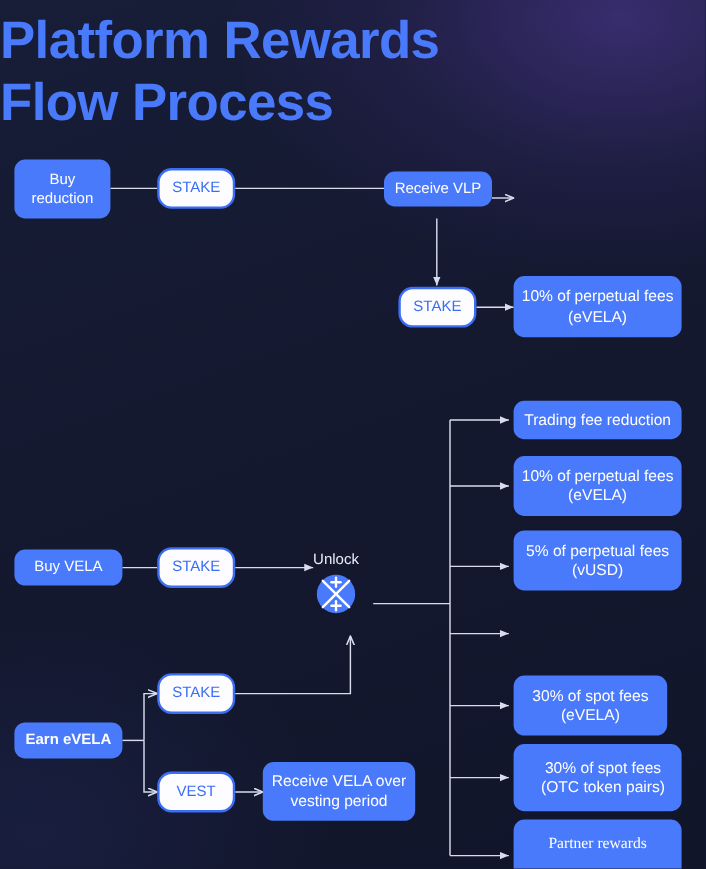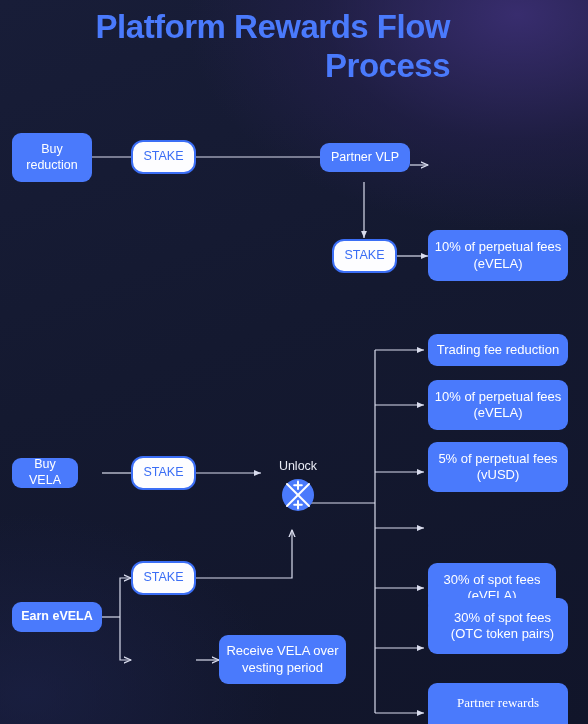--- a/index.html
+++ b/index.html
@@ -21,29 +21,28 @@
     background:
       radial-gradient(ellipse 460px 300px at 88% 2%, rgba(62,48,120,0.85) 0%, rgba(42,34,86,0.45) 42%, rgba(21,26,50,0) 72%),
       radial-gradient(ellipse 360px 260px at 5% 96%, rgba(30,36,78,0.55) 0%, rgba(21,26,50,0) 70%),
       linear-gradient(160deg, #181d38 0%, #141930 45%, #11152a 100%);
     overflow: hidden;
   }
 
   
   #title {
     position: absolute;
-    left: 20px;
+    left: 0;
     top: 8px;
     width: 430px;
     color: #4a7afc;
-    font-size: 33px;
+    font-size: 44px;
     font-weight: bold;
     line-height: 1.18;
     letter-spacing: -0.5px;
-    text-align: right;
   }
 
   
   #wires {
     position: absolute;
     left: 0;
     top: 0;
     width: 588px;
     height: 724px;
     pointer-events: none;
@@ -74,21 +73,21 @@
     border-radius: 12px;
     padding: 2px 4px;
   }
   .node.filled.big {
     font-size: 13px;
   }
 
   
   #unlock-wrap {
     position: absolute;
-    left: 262px;
+    left: 244px;
     top: 459px;
     width: 72px;
     height: 68px;
   }
   #unlock-label {
     position: absolute;
     left: 0;
     top: 0;
     width: 72px;
     text-align: center;
@@ -154,28 +153,28 @@
       <path d="M375,588 L424,588" marker-end="url(#arwf)"></path>
       <path d="M375,648 L424,648" marker-end="url(#arwf)"></path>
       <path d="M375,713 L424,713" marker-end="url(#arwf)"></path>
     </g>
   </svg>
 
   <div class="node filled" style="left:12px; top:133px; width:80px; height:49px;">Buy reduction</div>
 
   <div class="node outline" style="left:131px; top:140px; width:65px; height:34px;">STAKE</div>
 
-  <div class="node filled" style="left:320px; top:143px; width:90px; height:29px;">Partner VLP</div>
+  <div class="node filled" style="left:320px; top:143px; width:90px; height:29px;">Receive VLP</div>
 
 
   <div class="node outline" style="left:332px; top:239px; width:65px; height:34px;">STAKE</div>
 
   <div class="node filled big" style="left:428px; top:230px; width:140px; height:51px;">10% of perpetual fees (eVELA)</div>
 
-  <div class="node filled" style="left:12px; top:458px; width:66px; height:30px;">Buy VELA</div>
+  <div class="node filled" style="left:12px; top:458px; width:90px; height:30px;">Buy VELA</div>
 
   <div class="node outline" style="left:131px; top:456px; width:65px; height:34px;">STAKE</div>
 
   <div id="unlock-wrap">
     <div id="unlock-label">Unlock</div>
     <svg id="unlock-circle" viewBox="0 0 34 34">
       <circle cx="17" cy="17" r="16" fill="#4a7afc"></circle>
       <g stroke="#ffffff" stroke-width="2" stroke-linecap="round">
         <line x1="6" y1="6" x2="28" y2="28"></line>
         <line x1="28" y1="6" x2="6" y2="28"></line>
@@ -184,29 +183,30 @@
         <line x1="17" y1="23" x2="17" y2="30.5"></line>
         <line x1="13.2" y1="26.8" x2="20.8" y2="26.8"></line>
       </g>
     </svg>
   </div>
 
   <div class="node filled" style="left:12px; top:602px; width:90px; height:30px;font-weight:bold;">Earn eVELA</div>
 
   <div class="node outline" style="left:131px; top:561px; width:65px; height:34px;">STAKE</div>
 
+  <div class="node outline" style="left:131px; top:643px; width:65px; height:34px;">VEST</div>
 
   <div class="node filled big" style="left:219px; top:635px; width:127px; height:49px;">Receive VELA over vesting period</div>
 
   <div class="node filled big" style="left:428px; top:334px; width:140px; height:32px;">Trading fee reduction</div>
 
   <div class="node filled big" style="left:428px; top:380px; width:140px; height:50px;">10% of perpetual fees (eVELA)</div>
 
   <div class="node filled big" style="left:428px; top:442px; width:140px; height:50px;">5% of perpetual fees (vUSD)</div>
 
 
   <div class="node filled big" style="left:428px; top:563px; width:128px; height:50px;">30% of spot fees (eVELA)</div>
 
-  <div class="node filled big" style="left:428px; top:598px; width:140px; height:56px;padding-left:15px;">30% of spot fees (OTC token pairs)</div>
+  <div class="node filled big" style="left:428px; top:620px; width:140px; height:56px;padding-left:15px;">30% of spot fees (OTC token pairs)</div>
 
   <div class="node filled big" style="left:428px; top:683px; width:140px; height:41px; border-bottom-left-radius:0; border-bottom-right-radius:0;font-family:Liberation Serif, serif;">Partner rewards</div>
 
 </div>
 
 </body></html>

